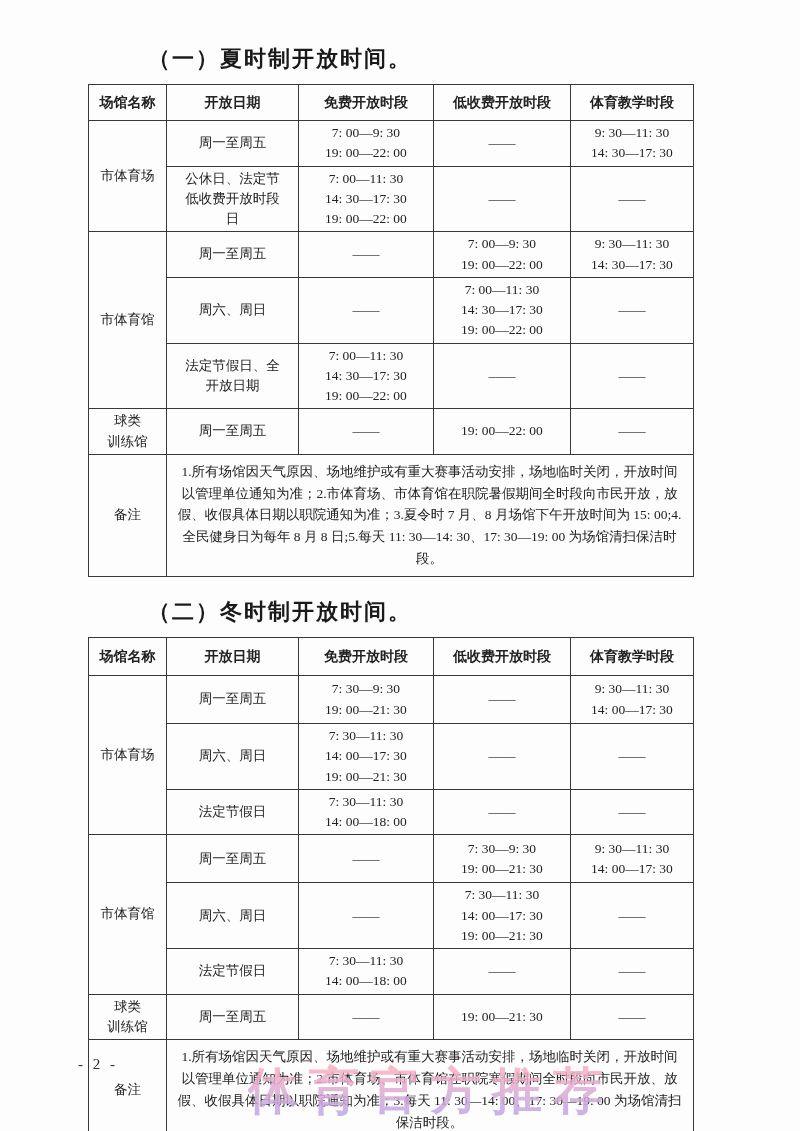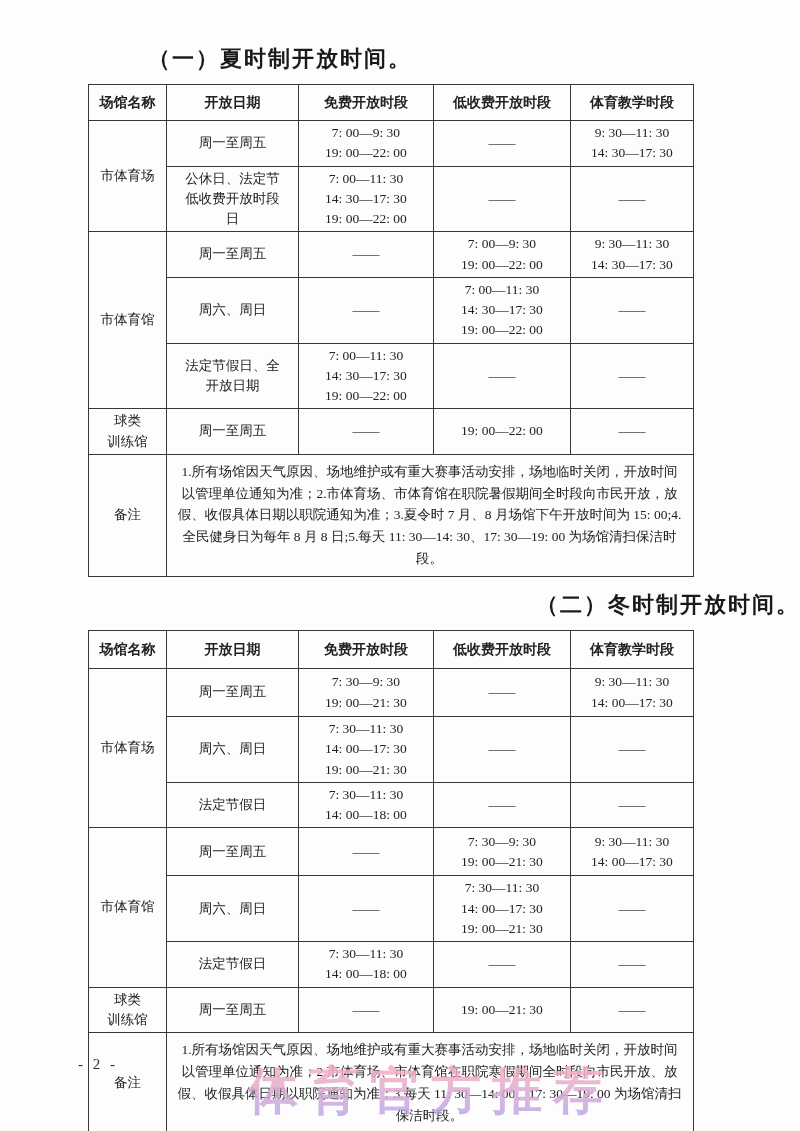--- a/index.html
+++ b/index.html
@@ -17,21 +17,21 @@
     padding-left: 88px;
   }
   .section-title {
     margin: 0 0 10px 60px;
     font-size: 22px;
     font-weight: bold;
     letter-spacing: 2px;
     color: #1a1a1a;
   }
   .title-summer { padding-top: 44px; }
-  .title-winter { margin-top: 13px; text-align: right; }
+  .title-winter { margin-top: 20px; }
   table.schedule {
     border-collapse: collapse;
     table-layout: fixed;
     width: 605px;
   }
   table.schedule td {
     border: 1.6px solid #383838;
     text-align: center;
     vertical-align: middle;
     font-size: 13.5px;

